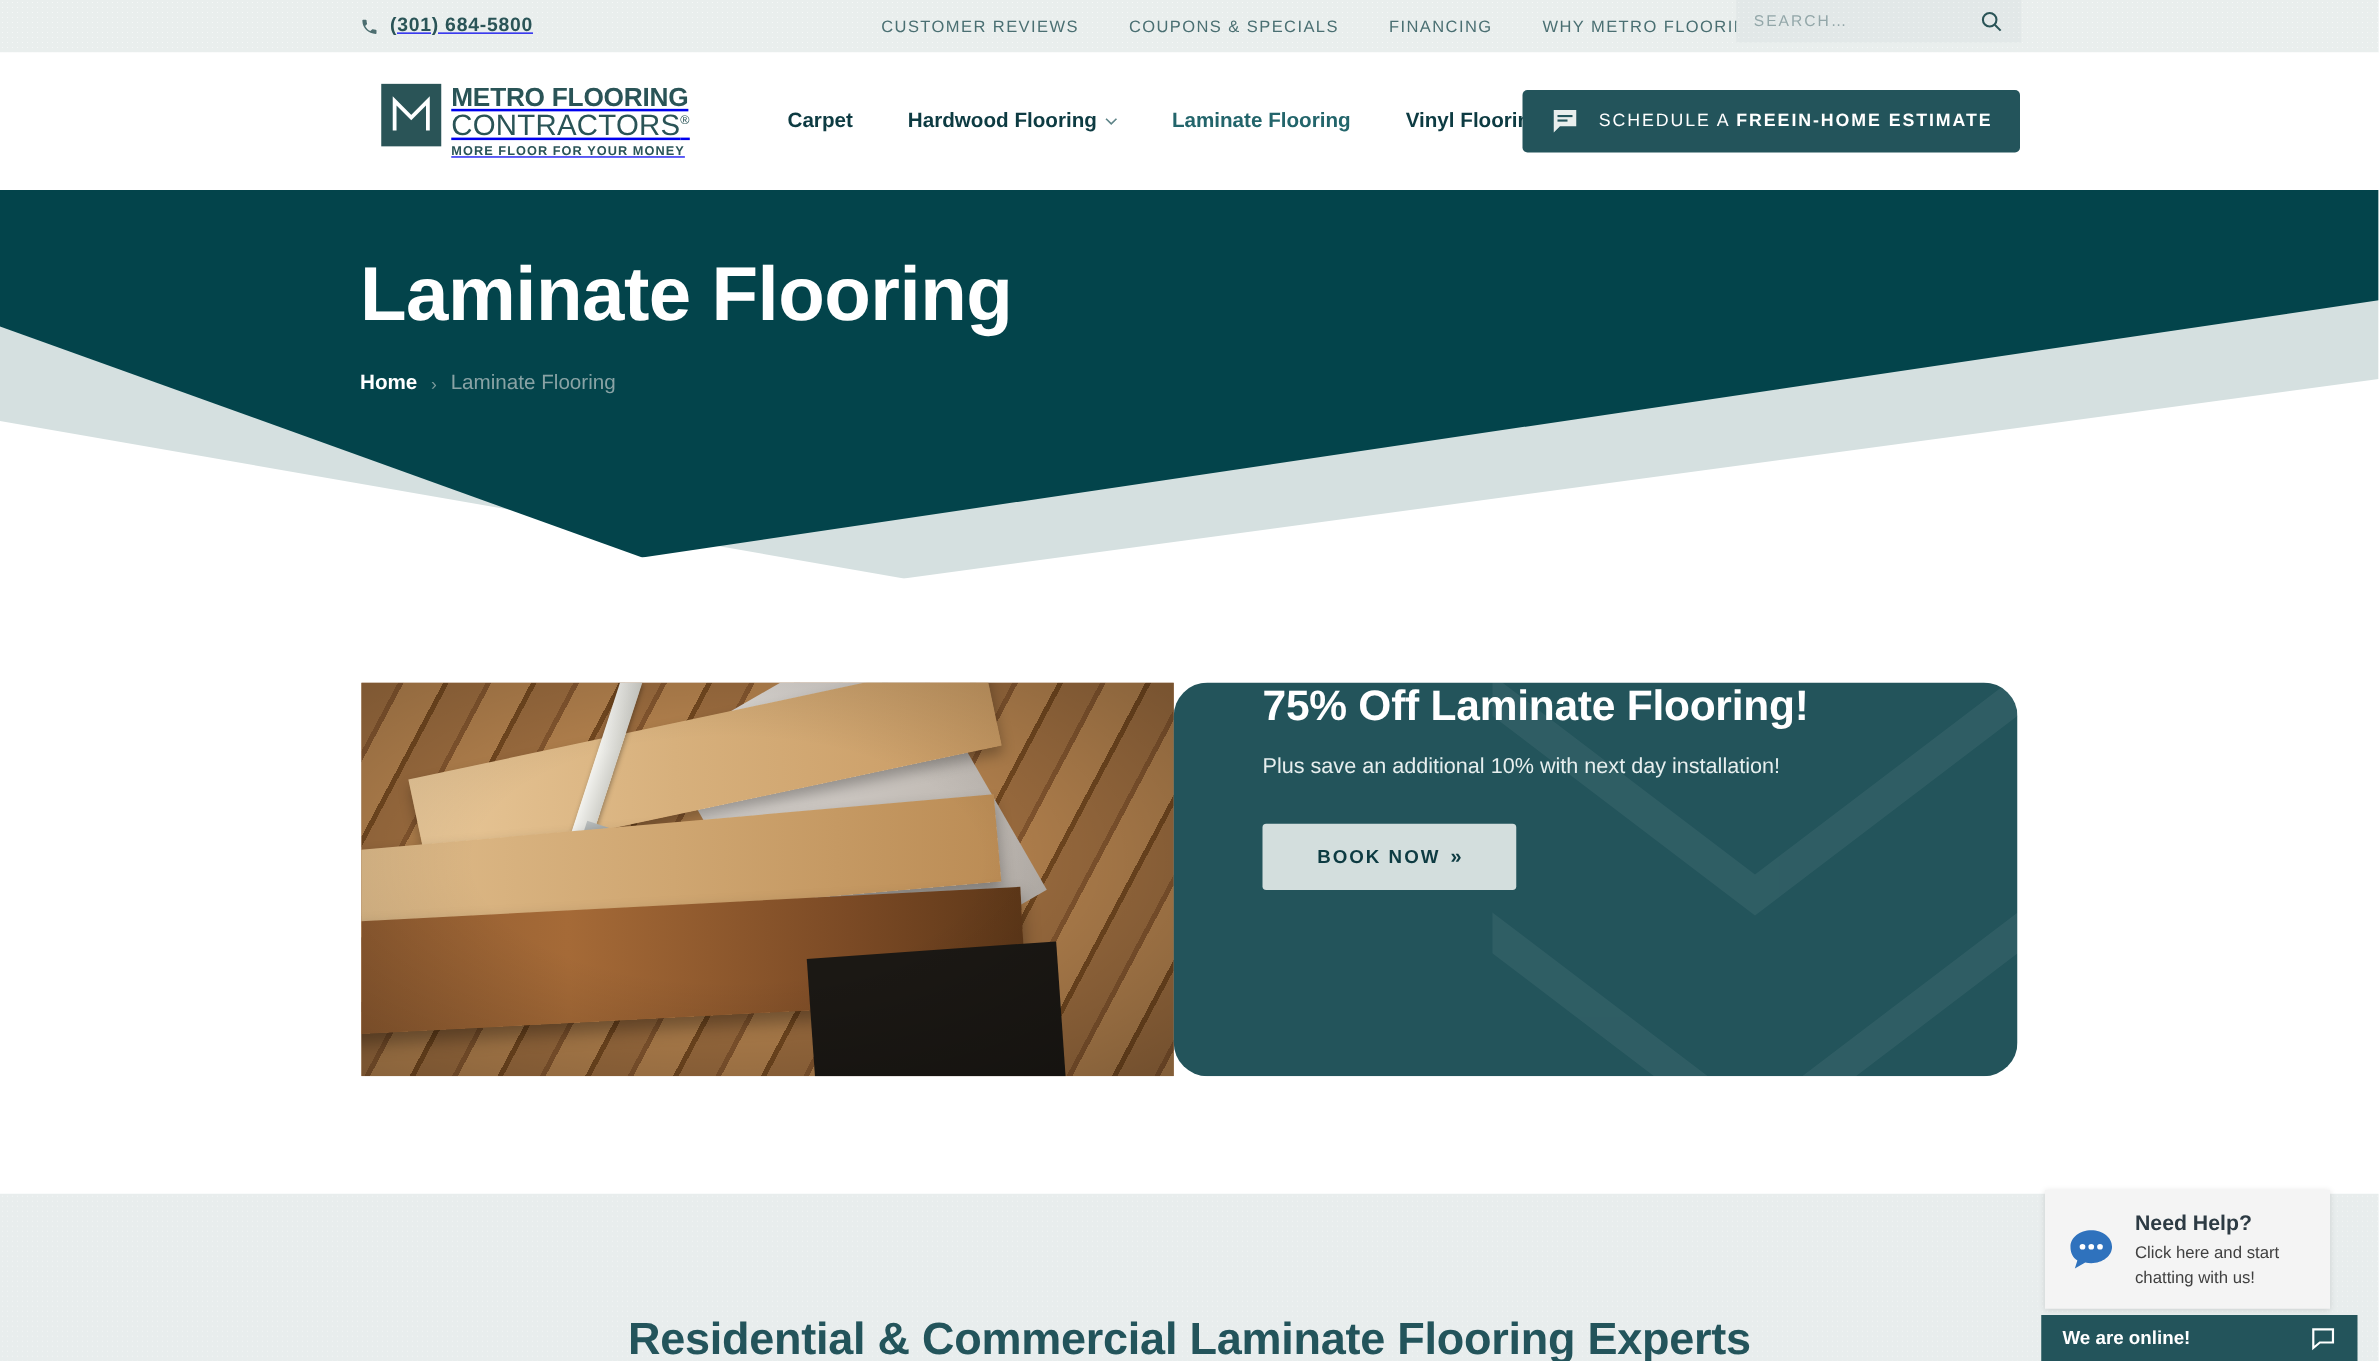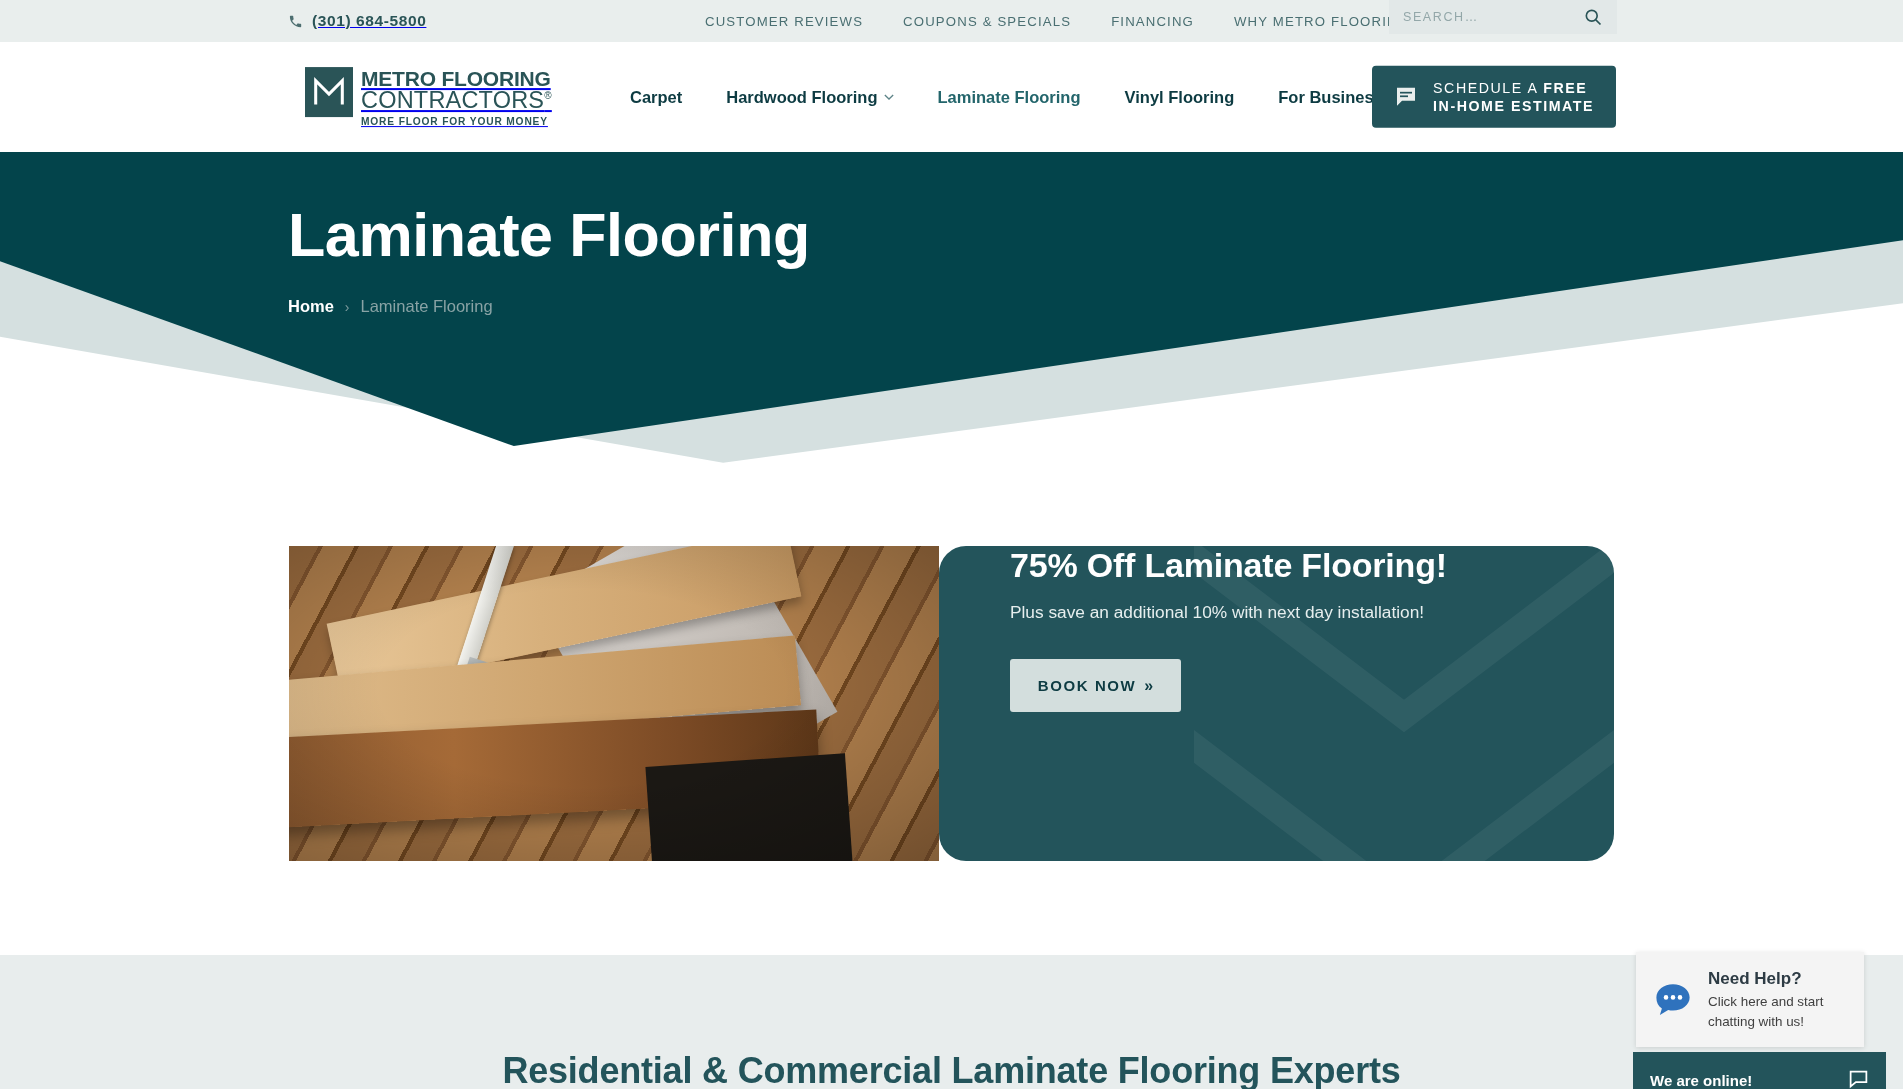--- a/index.html
+++ b/index.html
@@ -89,21 +89,21 @@
   }
   .navitem.active { color:#23656b; }
   .caret { width:10px; height:7px; color:#5e8488; flex:none; }
   .cta {
     position:absolute; right:287px; top:50%; transform:translateY(-50%);
     background:#23545b; border-radius:4px;
     padding:13px 22px; display:flex; align-items:center; gap:15px;
     text-decoration:none; border:none; cursor:pointer;
   }
   .cta-icon { width:24px; height:24px; color:#e9eeed; flex:none; }
-  .cta-text { display:flex; flex-direction:column; line-height:1.28; }
+  .cta-text { display:flex; flex-direction:row; line-height:1.28; }
   .cta-l1, .cta-l2 {
     font-size:14.2px; color:#fff; letter-spacing:1.55px; white-space:nowrap;
   }
   .cta-l1 { font-weight:normal; }
   .cta-l1 b { font-weight:bold; }
   .cta-l2 { font-weight:bold; }
 
   
   .hero-wrap {
     position:absolute; top:152px; left:0; width:1903px; height:420px;
@@ -205,21 +205,21 @@
   .promo-chevrons svg { position:absolute; right:-40px; top:-30px; opacity:.055; }
   .promo-h {
     font-size:34px; font-weight:bold; color:#fff;
     letter-spacing:-.2px; position:relative; z-index:2;
   }
   .promo-sub {
     font-size:17.3px; color:#e6eeee; margin-top:17px;
     position:relative; z-index:2;
   }
   .promo-btn {
-    margin-top:36px; width:171px; height:53px; background:#d3dedd;
+    margin-top:36px; width:203px; height:53px; background:#d3dedd;
     border:none; border-radius:3px; cursor:pointer;
     display:flex; align-items:center; justify-content:center; gap:8px;
     position:relative; z-index:2;
     font-family:"Liberation Sans", sans-serif;
   }
   .promo-btn-label {
     font-size:15px; font-weight:bold; color:#0d3b42; letter-spacing:1.6px;
   }
   .promo-btn-arrow { font-size:16px; color:#0d3b42; font-weight:bold; }
 
@@ -241,21 +241,21 @@
     background:#f4f4f4; box-shadow:0 1px 5px rgba(0,0,0,.13);
     display:flex; align-items:center; padding:0 16px; gap:14px;
     cursor:pointer;
   }
   .chat-bubble { width:42px; height:42px; flex:none; color:#2f72bd; }
   .chat-text { display:flex; flex-direction:column; }
   .chat-h { font-size:17px; font-weight:bold; color:#2d3b44; line-height:1.2; }
   .chat-p { font-size:13.4px; color:#404040; line-height:1.28; margin-top:3px; }
   .chat-bar {
     position:absolute; left:1633px; top:1052px; width:253px; height:37px;
-    background:#23545b; display:flex; align-items:flex-end;
+    background:#23545b; display:flex; align-items:center;
     justify-content:space-between; padding:0 17px; cursor:pointer;
   }
   .chat-bar-label { font-size:15px; font-weight:bold; color:#fff; }
   .chat-bar-icon { width:21px; height:21px; color:#fff; }
 </style>
 </head>
 <body>
 
 <div class="topbar">
   <a class="phone-wrap" href="#">

